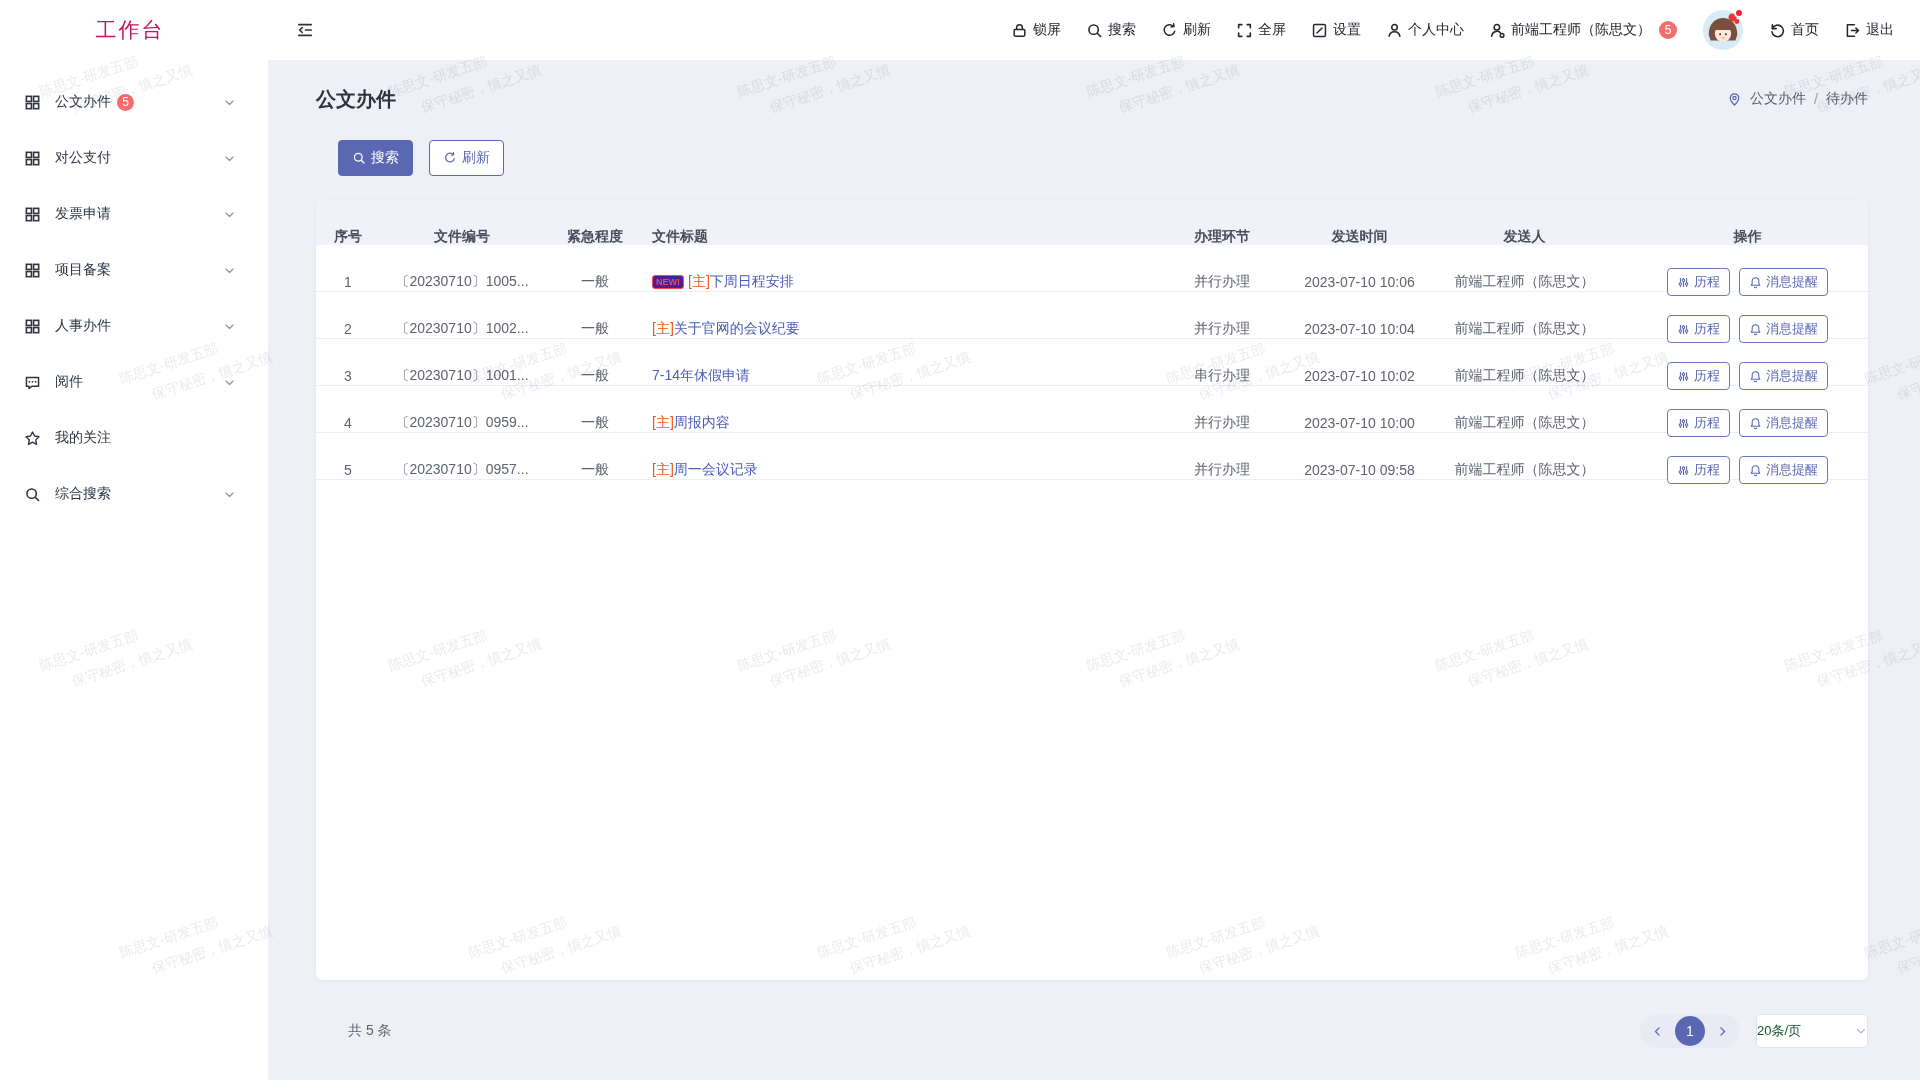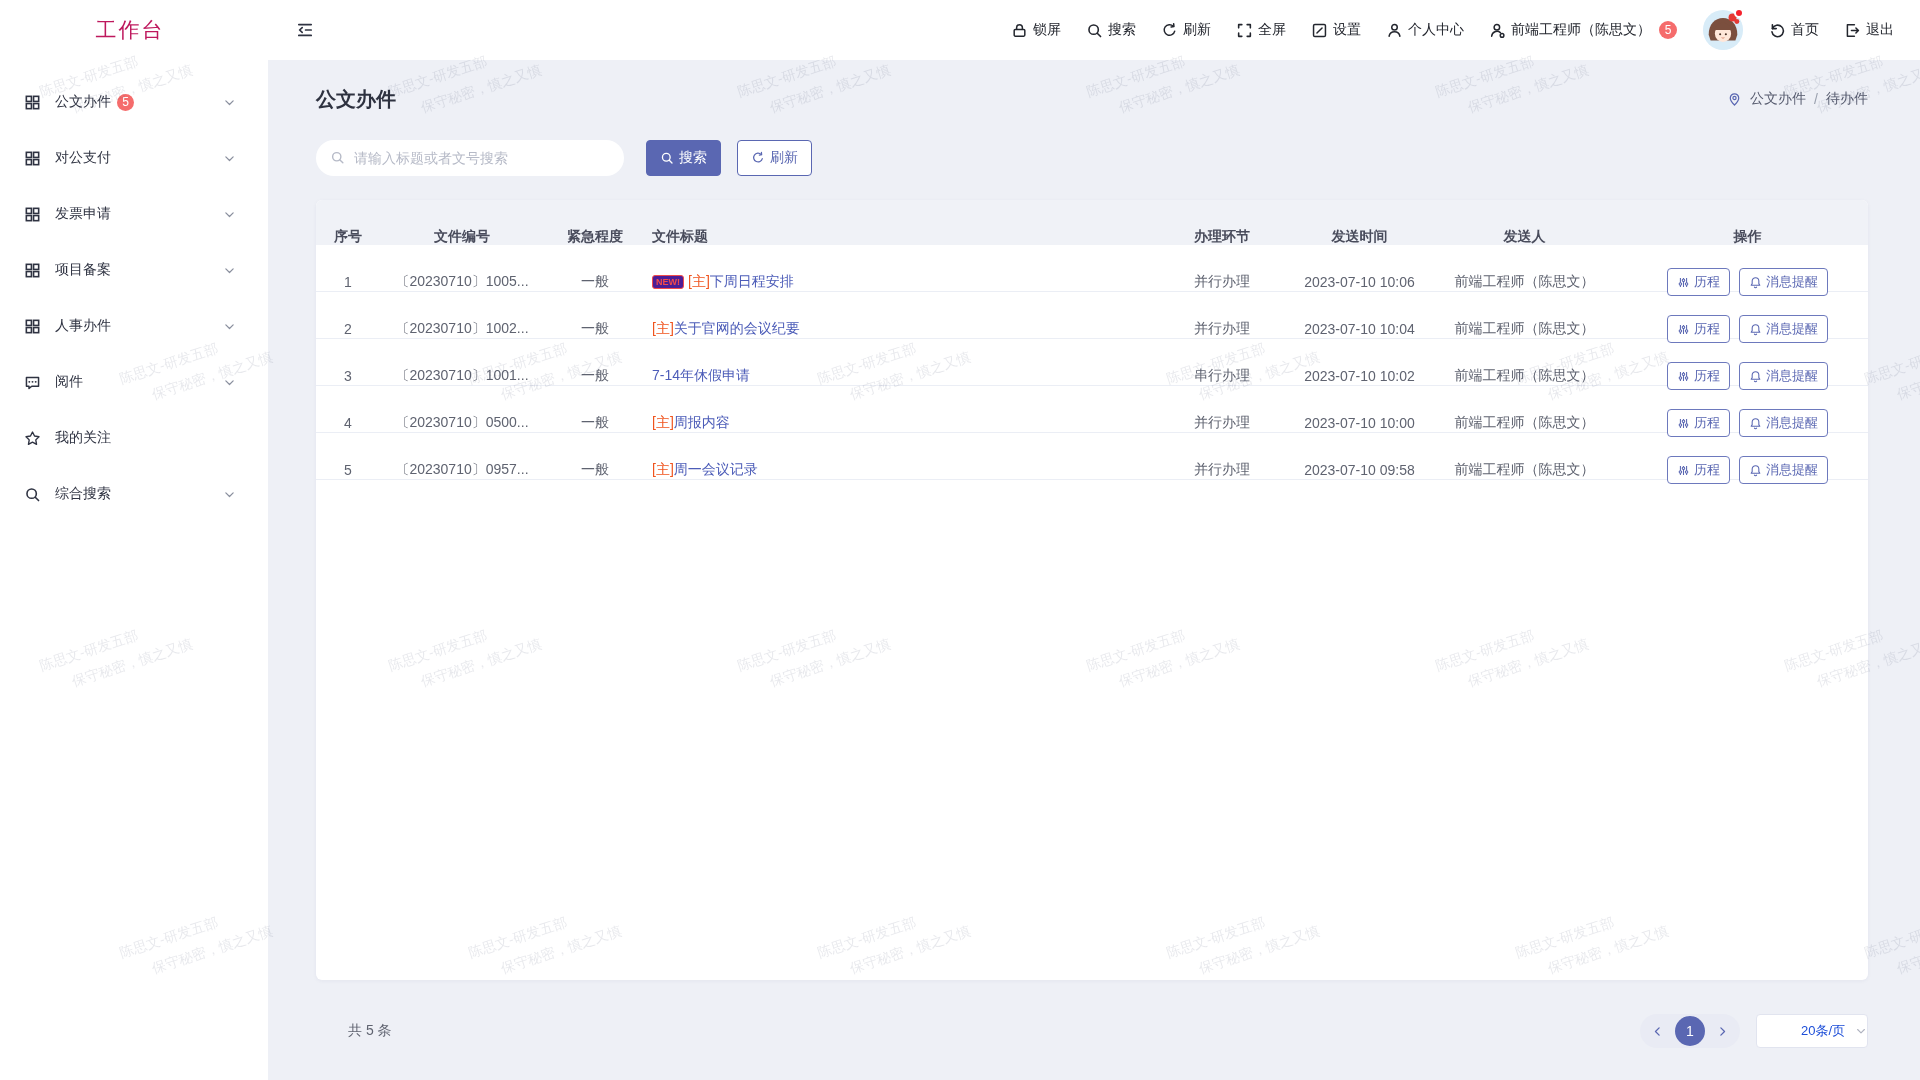--- a/index.html
+++ b/index.html
@@ -91,22 +91,22 @@
   
   .footer-row { margin-top:34px; height:34px; display:flex; align-items:center; justify-content:space-between;margin-left:32px; }
   .total-text { font-size:14px; color:#5f6370; }
   .pager-zone { display:flex; align-items:center; gap:16px; }
   .pager { display:flex; align-items:center; gap:11px; background:#e9ebf4; border-radius:17px;
            height:34px; padding:0 11px; }
   .pg-arrow { width:13px; height:13px; color:var(--primary); cursor:pointer; }
   .pg-current { width:30px; height:30px; border-radius:50%; background:var(--primary); color:#fff;
                 font-size:14px; display:flex; align-items:center; justify-content:center; cursor:pointer; }
   .page-size { width:112px; height:34px; background:#fff; border:1px solid #e1e4ef; border-radius:4px;
-               display:flex; align-items:center; justify-content:flex-end; gap:10px; font-size:13px;
-               color:#1d4ed8; cursor:pointer; }
+               display:flex; align-items:center; justify-content:space-between; gap:10px; font-size:13px;
+               color:#14532d; cursor:pointer; }
   .page-size .i { width:12px; height:12px; color:#b0b3c0; }
 
   
   .wm-layer { position:absolute; inset:0; overflow:hidden; pointer-events:none; z-index:60; }
   .wm-tile { position:absolute; transform:rotate(-18deg); font-size:14px; line-height:1.75;
              color:rgba(45,55,90,0.11); white-space:nowrap; }
   .wm-tile .wm2 { padding-left:26px; }
 </style>
 </head>
 <body>
@@ -380,29 +380,20 @@
                 <circle cx="8" cy="6.4" r="1.7"></circle>
               </svg>
             </span>
           <span>公文办件</span>
           <span class="crumb-sep">/</span>
           <span>待办件</span>
         </div>
       </div>
 
       <div class="search-row">
-        <div class="search-box">
-          <span class="i">
-              <svg viewBox="0 0 16 16" fill="none" stroke="currentColor" stroke-width="1.5" stroke-linecap="round">
-                <circle cx="7.2" cy="7.2" r="4.4"></circle>
-                <path d="M10.6 10.6l3.1 3.1"></path>
-              </svg>
-            </span>
-          <input type="text" placeholder="请输入标题或者文号搜索" style="">
-        </div>
         <button class="btn btn-primary">
           <span class="i">
               <svg viewBox="0 0 16 16" fill="none" stroke="currentColor" stroke-width="1.5" stroke-linecap="round">
                 <circle cx="7.2" cy="7.2" r="4.4"></circle>
                 <path d="M10.6 10.6l3.1 3.1"></path>
               </svg>
             </span>
           <span>搜索</span>
         </button>
         <button class="btn btn-plain">
@@ -530,21 +521,21 @@
                       <path d="M6.5 13.3a1.6 1.6 0 0 0 3 0"></path>
                     </svg>
                   </span>
         <span>消息提醒</span>
       </button>
     </div>
   </div>
 
   <div class="t-row">
     <div class="cell col-idx">4</div>
-    <div class="cell col-no">〔20230710〕0500...</div>
+    <div class="cell col-no">〔20230710〕0959...</div>
     <div class="cell col-urg">一般</div>
     <div class="cell col-title">
 
       <span class="doc-tag">[主]</span>
       <a class="doc-link">周报内容</a>
     </div>
     <div class="cell col-step">并行办理</div>
     <div class="cell col-time">2023-07-10 10:00</div>
     <div class="cell col-sender">前端工程师（陈思文）</div>
     <div class="cell col-act">

